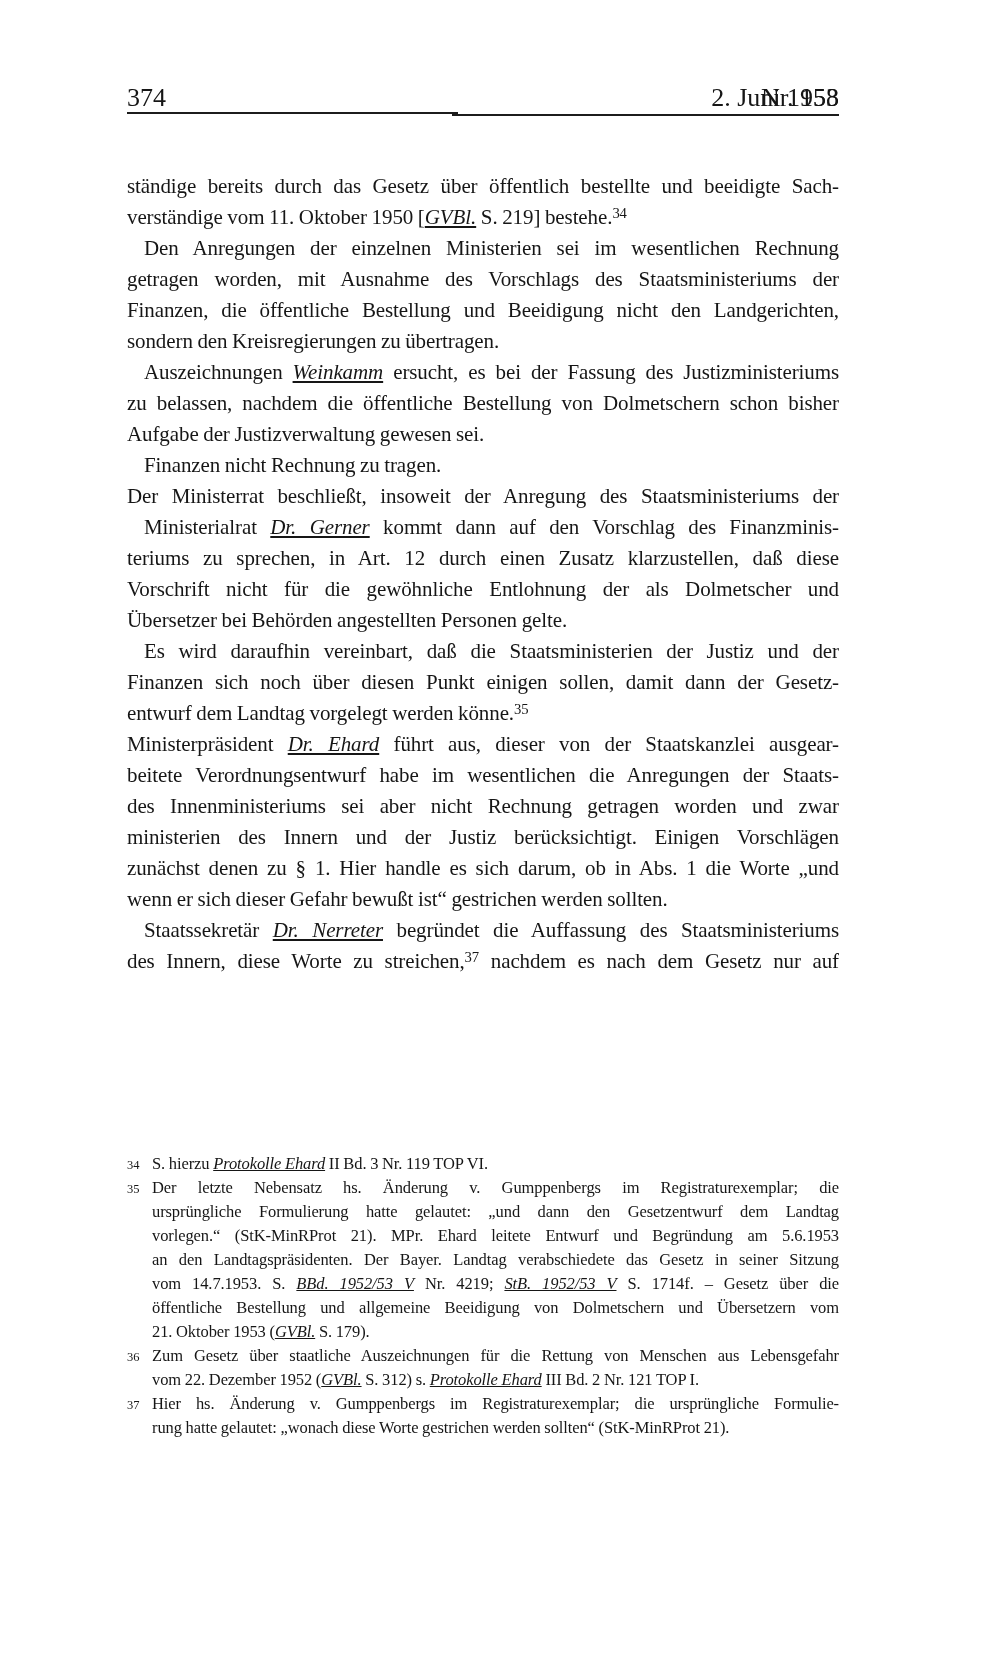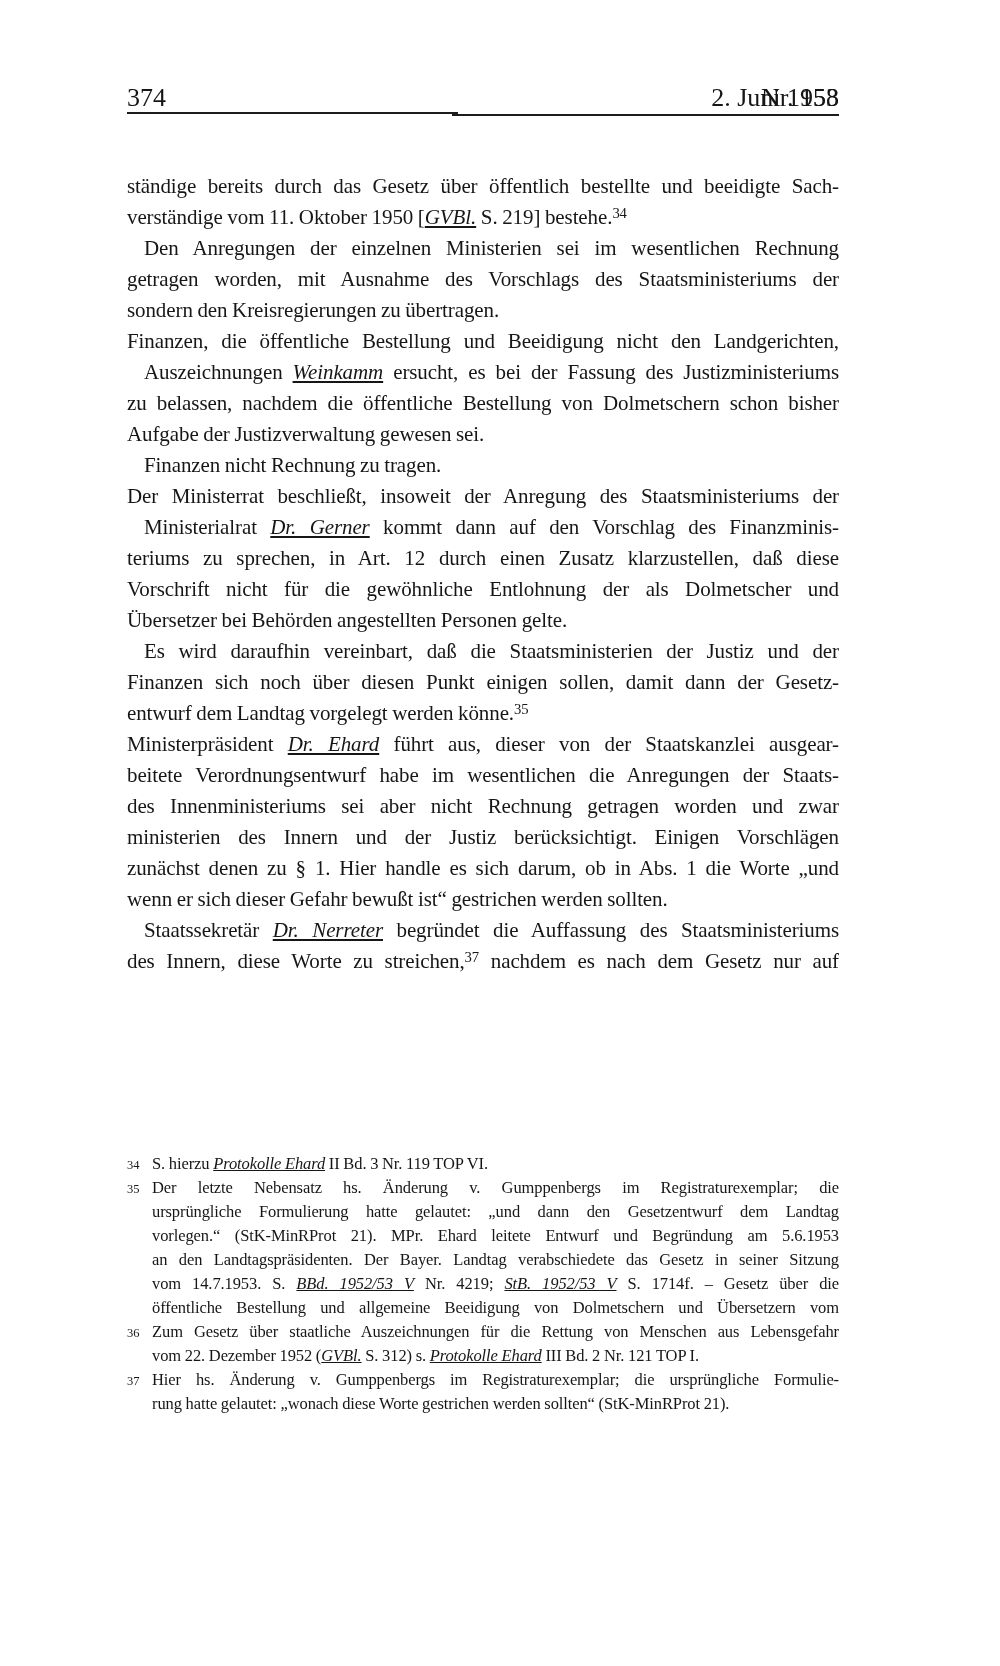--- a/index.html
+++ b/index.html
@@ -60,22 +60,22 @@
 <div class="rule-seg rule-b"></div>
 
 <div class="body-text">
     <div class="para">
       <div class="line"><span>ständige bereits durch das Gesetz über öffentlich bestellte und beeidigte Sach-</span></div>
       <div class="line left"><span>verständige vom 11. Oktober 1950 [</span><span class="it">GVBl.</span><span> S. 219] bestehe.</span><span class="sup">34</span></div>
     </div>
     <div class="para indent">
       <div class="line"><span>Den Anregungen der einzelnen Ministerien sei im wesentlichen Rechnung</span></div>
       <div class="line"><span>getragen worden, mit Ausnahme des Vorschlags des Staatsministeriums der</span></div>
+      <div class="line"><span>Finanzen, die öffentliche Bestellung und Beeidigung nicht den Landgerichten,</span></div>
       <div class="line left"><span>sondern den Kreisregierungen zu übertragen.</span></div>
-      <div class="line"><span>Finanzen, die öffentliche Bestellung und Beeidigung nicht den Landgerichten,</span></div>
     </div>
     <div class="para indent">
       <div class="line"><span>Auszeichnungen </span><span class="it">Weinkamm</span><span> ersucht, es bei der Fassung des Justizministeriums</span></div>
       <div class="line"><span>zu belassen, nachdem die öffentliche Bestellung von Dolmetschern schon bisher</span></div>
       <div class="line left"><span>Aufgabe der Justizverwaltung gewesen sei.</span></div>
     </div>
     <div class="para indent">
       <div class="line left"><span>Finanzen nicht Rechnung zu tragen.</span></div>
       <div class="line"><span>Der Ministerrat beschließt, insoweit der Anregung des Staatsministeriums der</span></div>
     </div>
@@ -110,20 +110,21 @@
       <div class="line left"><span>S. hierzu </span><span class="it">Protokolle Ehard</span><span> II Bd. 3 Nr. 119 TOP VI.</span></div>
     </div>
     <div class="footnote">
       <span class="fn-marker">35</span>
       <div class="line"><span>Der letzte Nebensatz hs. Änderung v. Gumppenbergs im Registraturexemplar; die</span></div>
       <div class="line"><span>ursprüngliche Formulierung hatte gelautet: „und dann den Gesetzentwurf dem Landtag</span></div>
       <div class="line"><span>vorlegen.“ (StK-MinRProt 21). MPr. Ehard leitete Entwurf und Begründung am 5.6.1953</span></div>
       <div class="line"><span>an den Landtagspräsidenten. Der Bayer. Landtag verabschiedete das Gesetz in seiner Sitzung</span></div>
       <div class="line"><span>vom 14.7.1953. S. </span><span class="it">BBd. 1952/53 V</span><span> Nr. 4219; </span><span class="it">StB. 1952/53 V</span><span> S. 1714f. – Gesetz über die</span></div>
       <div class="line"><span>öffentliche Bestellung und allgemeine Beeidigung von Dolmetschern und Übersetzern vom</span></div>
+      <div class="line left"><span>21. Oktober 1953 (</span><span class="it">GVBl.</span><span> S. 179).</span></div>
     </div>
     <div class="footnote">
       <span class="fn-marker">36</span>
       <div class="line"><span>Zum Gesetz über staatliche Auszeichnungen für die Rettung von Menschen aus Lebensgefahr</span></div>
       <div class="line left"><span>vom 22. Dezember 1952 (</span><span class="it">GVBl.</span><span> S. 312) s. </span><span class="it">Protokolle Ehard</span><span> III Bd. 2 Nr. 121 TOP I.</span></div>
     </div>
     <div class="footnote">
       <span class="fn-marker">37</span>
       <div class="line"><span>Hier hs. Änderung v. Gumppenbergs im Registraturexemplar; die ursprüngliche Formulie-</span></div>
       <div class="line left"><span>rung hatte gelautet: „wonach diese Worte gestrichen werden sollten“ (StK-MinRProt 21).</span></div>

